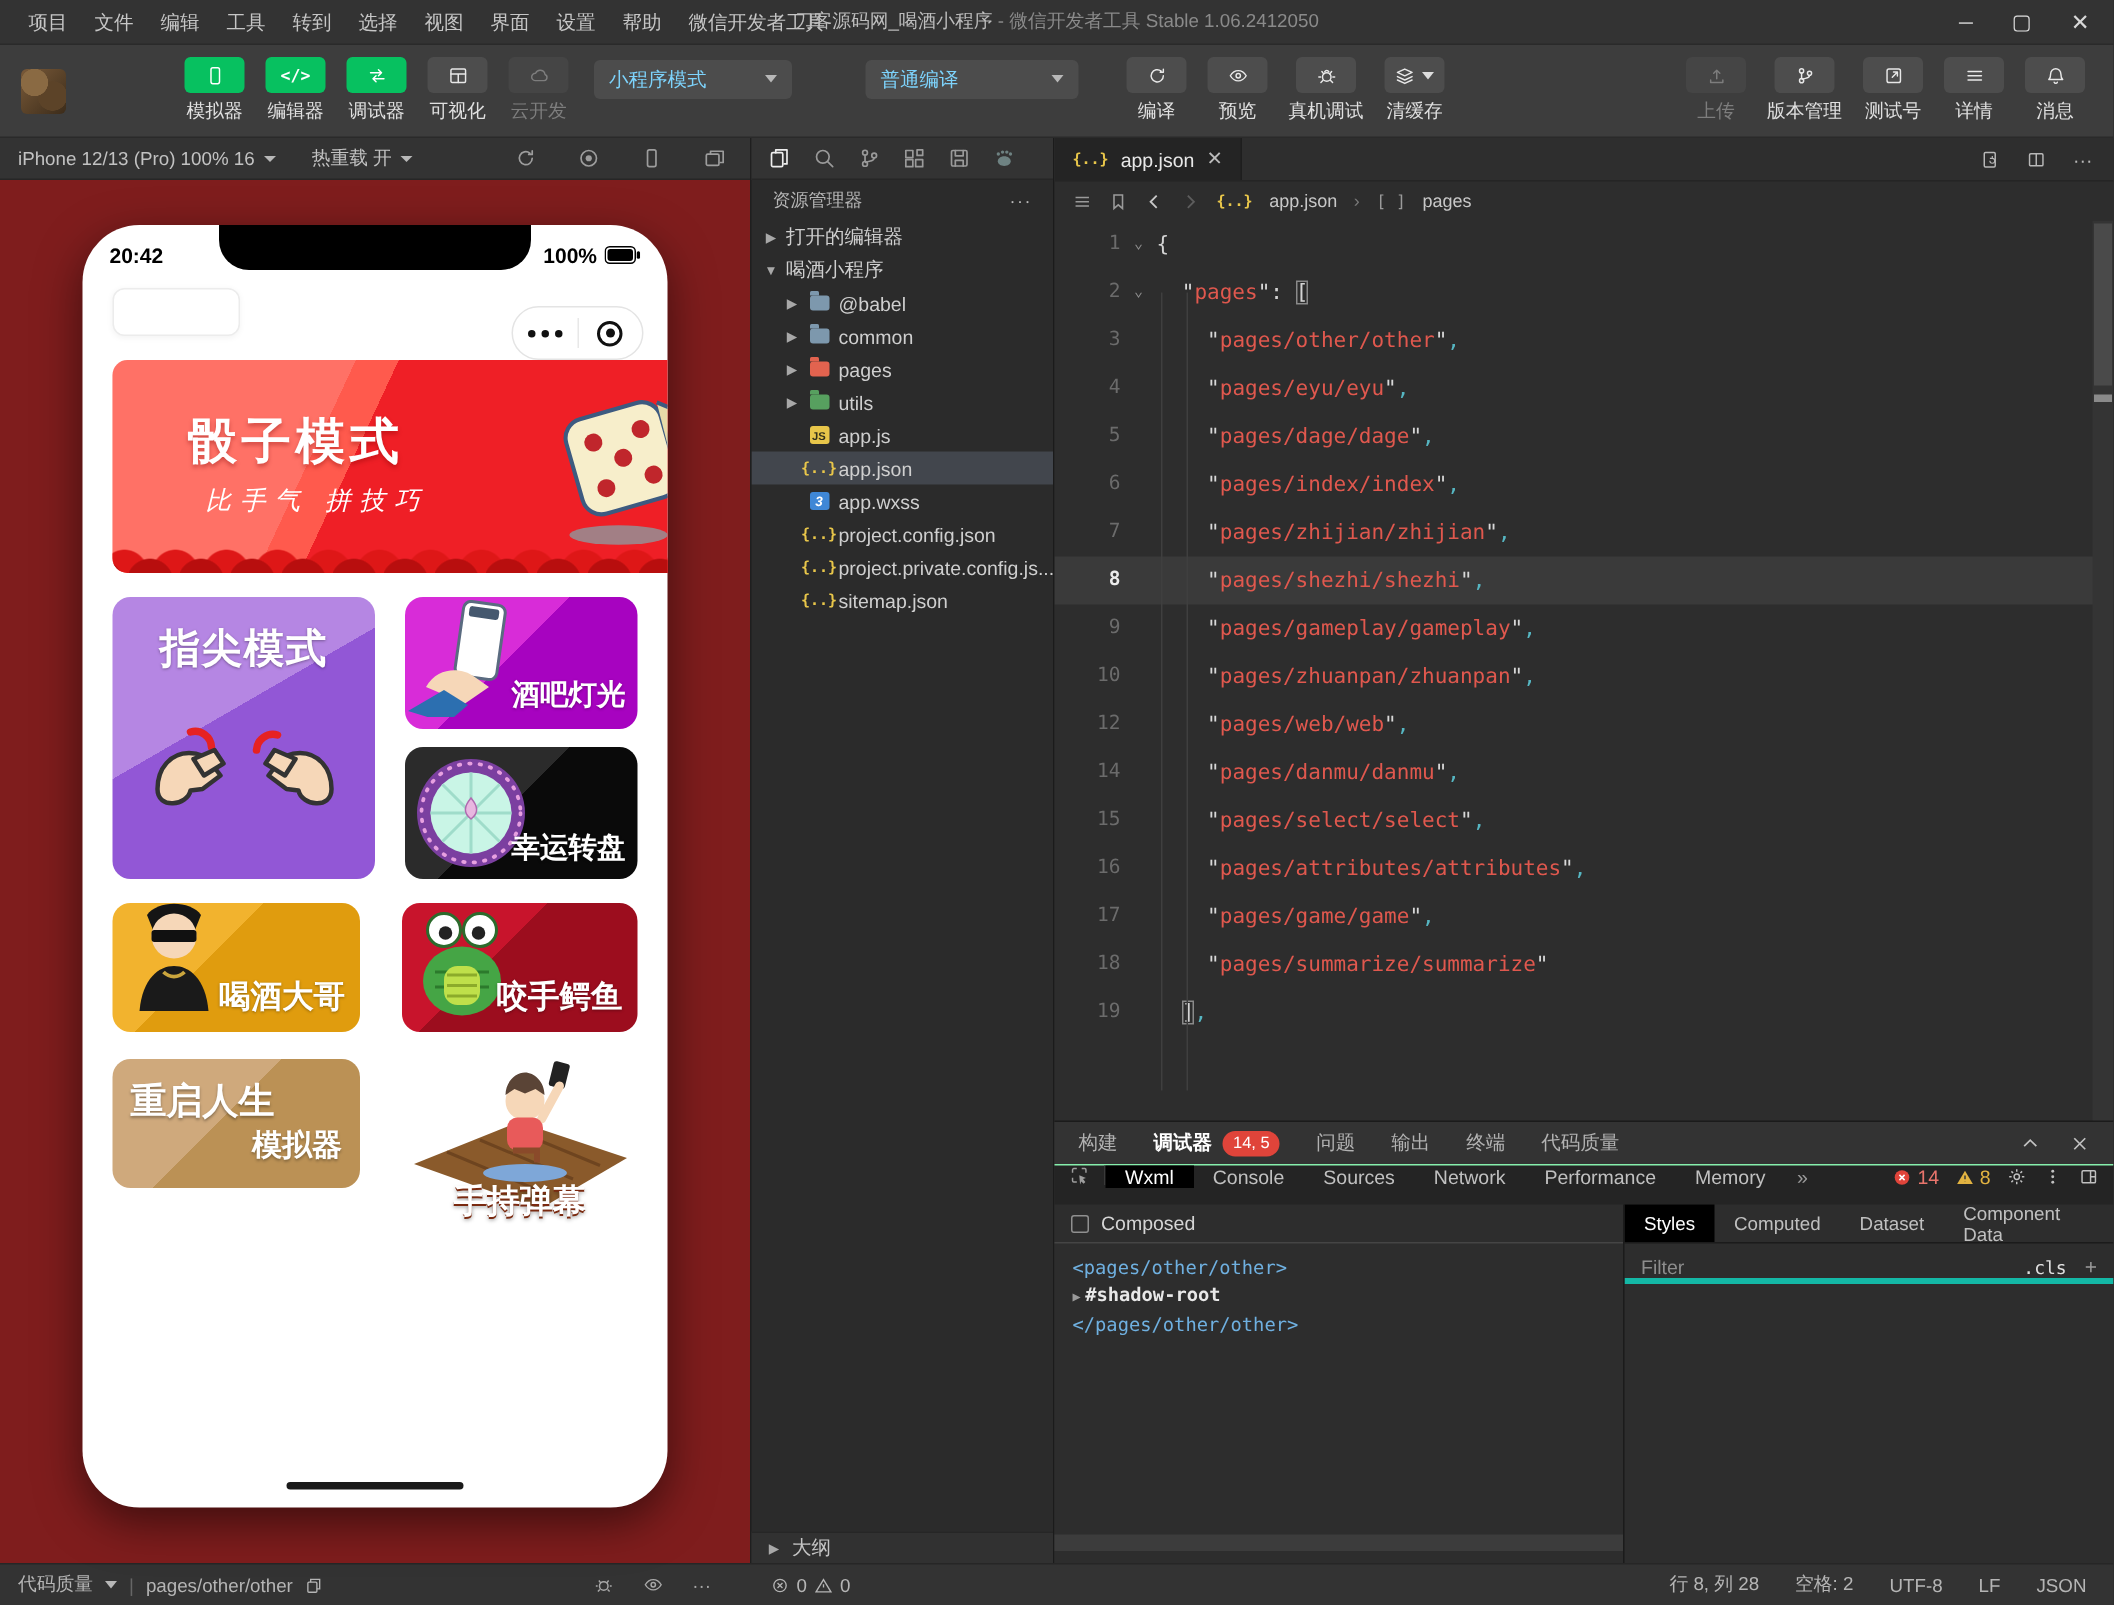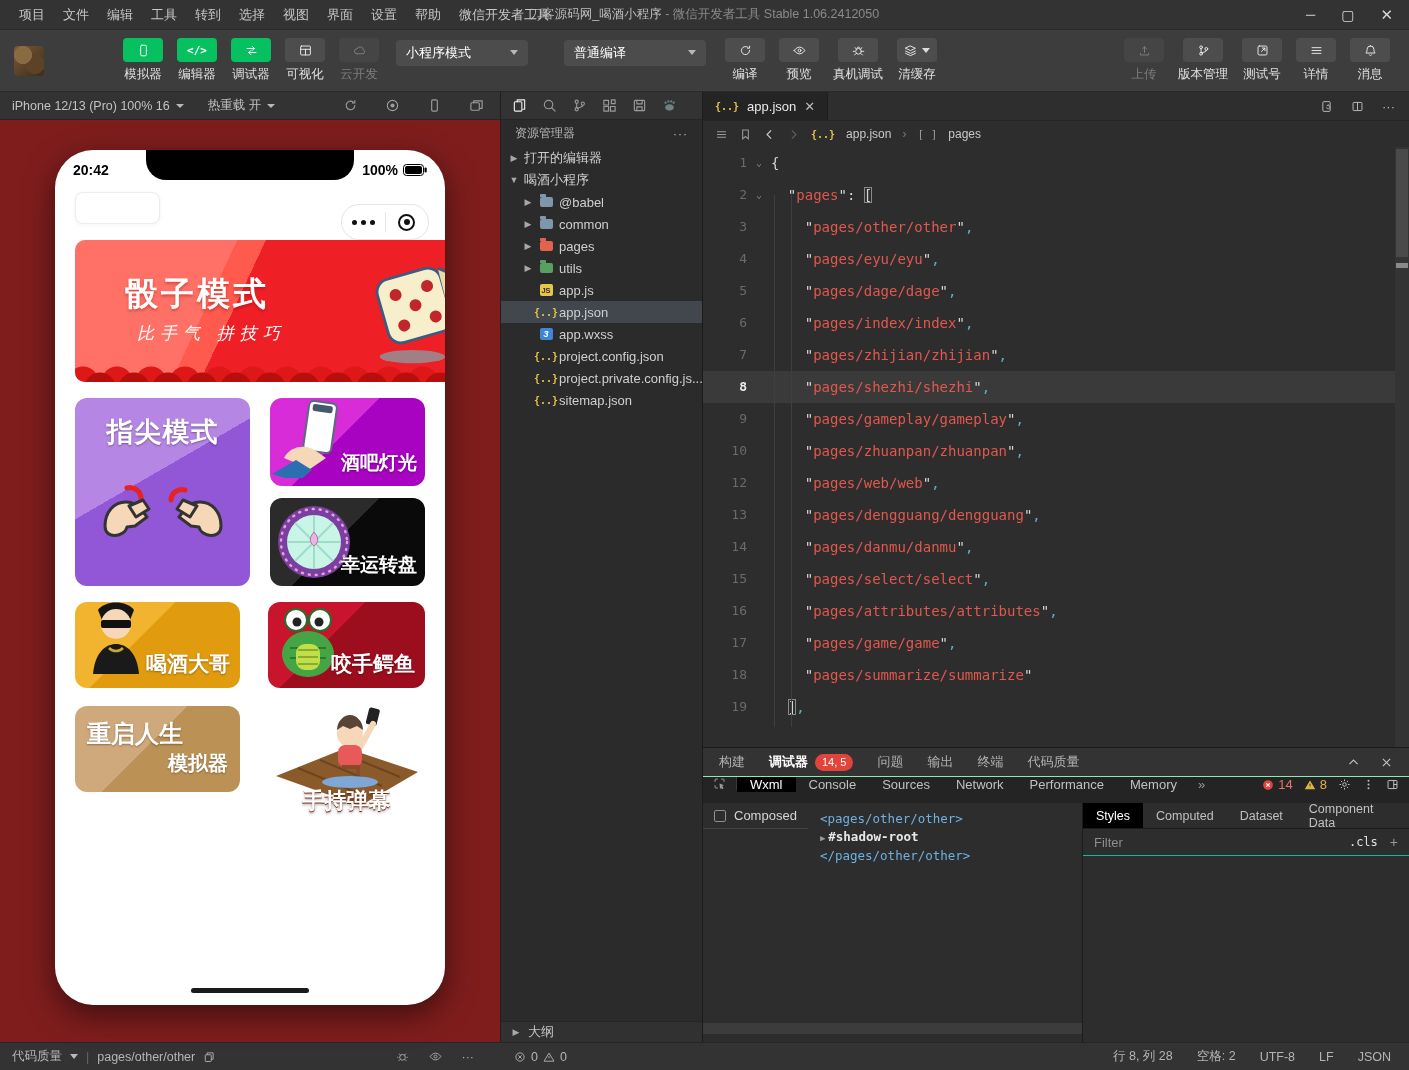--- a/index.html
+++ b/index.html
@@ -20,21 +20,21 @@
 
 .toolbar{height:62px;background:#3d3d3d;display:flex;align-items:center;padding:0 12px;border-bottom:1px solid #2a2a2a}
 .avatar{width:30px;height:30px;border-radius:4px;margin:0 72px 0 2px;background:
  radial-gradient(circle at 30% 30%,#8a6a43 0 30%,transparent 31%),
  radial-gradient(circle at 70% 60%,#5c4328 0 35%,transparent 36%),
  linear-gradient(135deg,#7a5a39,#3c2c1a)}
 .tool-btn{display:flex;flex-direction:column;align-items:center;margin:0 7px;font-size:12.5px;color:#e0e0e0;cursor:pointer}
 .tool-btn .ic{width:40px;height:24px;border-radius:4px;background:#4d4d4d;color:#e8e8e8;display:flex;align-items:center;justify-content:center;margin-bottom:4px}
 .tool-btn.green .ic{background:#07c160;color:#fff}
 .tool-btn.disabled{color:#7d7d7d}.tool-btn.disabled .ic{background:#454545;color:#7d7d7d}
-.tb-select{height:26px;background:#4c4c4c;border-radius:4px;display:flex;align-items:center;justify-content:space-between;padding:0 10px;color:#ffffff;margin:0 12px 16px 10px;cursor:pointer}
+.tb-select{height:26px;background:#4c4c4c;border-radius:4px;display:flex;align-items:center;justify-content:space-between;padding:0 10px;color:#7dd3fc;margin:0 25px 16px 10px;cursor:pointer}
 .caret{width:0;height:0;border-left:4px solid transparent;border-right:4px solid transparent;border-top:5px solid #b8b8b8;margin-left:10px}
 .tb-spacer{flex:1}
 .codeglyph{font-family:"DejaVu Sans Mono",monospace;font-size:11px;font-weight:bold}
 
 
 .main{display:flex;height:950px}
 
 
 .sim-col{width:500px;display:flex;flex-direction:column}
 .sim-toolbar{height:28px;background:#333;border-bottom:1px solid #262626;display:flex;align-items:center;padding:0 12px;color:#c2c2c2;font-size:12.5px}
@@ -143,33 +143,33 @@
 .dbg-winbtns{margin-left:auto;display:flex;gap:20px;color:#c2c2c2}
 .devtools{height:27px;background:#242424;border-top:1px solid #86efac;display:flex;align-items:flex-start;font-size:13px;color:#c0c0c0}
 .dt-inspect{display:flex;align-items:center;padding:0 10px;border-right:1px solid #3a3a3a;color:#9d9d9d}
 .dt-tab{display:flex;align-items:center;padding:0 13px;cursor:pointer}
 .dt-tab.active{background:#000;color:#fff}
 .dt-more{display:flex;align-items:center;padding:0 8px;color:#9a9a9a}
 .dt-right{margin-left:auto;display:flex;align-items:center;gap:11px;padding-right:10px}
 .dt-err{color:#e9756c;display:flex;align-items:center;gap:4px}
 .dt-warn{color:#e2b341;display:flex;align-items:center;gap:4px}
 .dbg-body{flex:1;display:flex;min-height:0}
-.wxml-pane{flex:1;min-width:0;display:flex;flex-direction:row;border-right:1px solid #1b1b1b;position:relative}
+.wxml-pane{flex:1;min-width:0;display:flex;flex-direction:column;border-right:1px solid #1b1b1b;position:relative}
 .composed{height:26px;display:flex;align-items:center;gap:8px;padding:0 11px;border-bottom:1px solid #454545;color:#d5d5d5}
 .cbx{width:12px;height:12px;border:1px solid #8f8f8f;border-radius:2px;background:transparent}
 .wxml-tree{padding:7px 12px;font-family:"DejaVu Sans Mono",monospace;font-size:12.5px;line-height:17.5px}
 .wx-tag{color:#6fb0e0}
 .wx-shadow{color:#e8e8e8;font-weight:bold}
 .wx-caret{color:#9a9a9a;font-size:9px;margin-right:3px}
 .wx-hscroll{position:absolute;left:0;right:0;bottom:8px;height:11px;background:#3c3c3c}
 .styles-pane{width:326px;display:flex;flex-direction:column}
 .styles-tabs{height:26px;display:flex;align-items:stretch;border-bottom:1px solid #1b1b1b;color:#c0c0c0;font-size:12.5px}
 .st-tab{display:flex;align-items:center;padding:0 13px;cursor:pointer}
 .st-tab.active{background:#000;color:#fff}
-.filter-row{height:27px;display:flex;align-items:center;padding:0 11px;color:#8d8d8d;border-bottom:1px solid #14b8a6}
+.filter-row{height:27px;display:flex;align-items:flex-end;padding:0 11px;color:#8d8d8d;border-bottom:4px solid #14b8a6}
 .filter-row .cls{margin-left:auto;font-family:"DejaVu Sans Mono",monospace;color:#e0e0e0;font-size:12px}
 .filter-row .plus{color:#9a9a9a;margin-left:12px;font-size:14px}
 
 
 .statusbar{height:28px;background:#333;border-top:1px solid #262626;display:flex;align-items:center;font-size:12.5px;color:#b5b5b5}
 .sb-left{width:500px;display:flex;align-items:center;gap:8px;padding:0 12px}
 .sb-left .divider{color:#666}
 .sb-left-icons{margin-left:auto;display:flex;align-items:center;gap:20px;color:#a8a8a8;padding-right:14px}
 .sb-mid{width:203px;display:flex;align-items:center;gap:5px;padding:0 14px}
 .sb-right{flex:1;display:flex;justify-content:flex-end;align-items:center;gap:24px;padding-right:18px}
@@ -706,21 +706,20 @@
         <div class="code-line"><span class="gutter">2</span><span class="fold">⌄</span><span class="ltext">  <span class="tok-q">"</span><span class="tok-s">pages</span><span class="tok-q">"</span><span class="tok-k">:</span> <span class="tok-b match">[</span></span></div>
         <div class="code-line"><span class="gutter">3</span><span class="fold"></span><span class="ltext">    <span class="tok-q">"</span><span class="tok-s">pages/other/other</span><span class="tok-q">"</span><span class="tok-c">,</span></span></div>
         <div class="code-line"><span class="gutter">4</span><span class="fold"></span><span class="ltext">    <span class="tok-q">"</span><span class="tok-s">pages/eyu/eyu</span><span class="tok-q">"</span><span class="tok-c">,</span></span></div>
         <div class="code-line"><span class="gutter">5</span><span class="fold"></span><span class="ltext">    <span class="tok-q">"</span><span class="tok-s">pages/dage/dage</span><span class="tok-q">"</span><span class="tok-c">,</span></span></div>
         <div class="code-line"><span class="gutter">6</span><span class="fold"></span><span class="ltext">    <span class="tok-q">"</span><span class="tok-s">pages/index/index</span><span class="tok-q">"</span><span class="tok-c">,</span></span></div>
         <div class="code-line"><span class="gutter">7</span><span class="fold"></span><span class="ltext">    <span class="tok-q">"</span><span class="tok-s">pages/zhijian/zhijian</span><span class="tok-q">"</span><span class="tok-c">,</span></span></div>
         <div class="code-line current"><span class="gutter">8</span><span class="fold"></span><span class="ltext">    <span class="tok-q">"</span><span class="tok-s">pages/shezhi/shezhi</span><span class="tok-q">"</span><span class="tok-c">,</span></span></div>
         <div class="code-line"><span class="gutter">9</span><span class="fold"></span><span class="ltext">    <span class="tok-q">"</span><span class="tok-s">pages/gameplay/gameplay</span><span class="tok-q">"</span><span class="tok-c">,</span></span></div>
         <div class="code-line"><span class="gutter">10</span><span class="fold"></span><span class="ltext">    <span class="tok-q">"</span><span class="tok-s">pages/zhuanpan/zhuanpan</span><span class="tok-q">"</span><span class="tok-c">,</span></span></div>
         <div class="code-line"><span class="gutter">12</span><span class="fold"></span><span class="ltext">    <span class="tok-q">"</span><span class="tok-s">pages/web/web</span><span class="tok-q">"</span><span class="tok-c">,</span></span></div>
-        <div class="code-line"><span class="gutter">13</span><span class="fold"></span><span class="ltext">    <span class="tok-q">"</span><span class="tok-s">pages/dengguang/dengguang</span><span class="tok-q">"</span><span class="tok-c">,</span></span></div>
         <div class="code-line"><span class="gutter">14</span><span class="fold"></span><span class="ltext">    <span class="tok-q">"</span><span class="tok-s">pages/danmu/danmu</span><span class="tok-q">"</span><span class="tok-c">,</span></span></div>
         <div class="code-line"><span class="gutter">15</span><span class="fold"></span><span class="ltext">    <span class="tok-q">"</span><span class="tok-s">pages/select/select</span><span class="tok-q">"</span><span class="tok-c">,</span></span></div>
         <div class="code-line"><span class="gutter">16</span><span class="fold"></span><span class="ltext">    <span class="tok-q">"</span><span class="tok-s">pages/attributes/attributes</span><span class="tok-q">"</span><span class="tok-c">,</span></span></div>
         <div class="code-line"><span class="gutter">17</span><span class="fold"></span><span class="ltext">    <span class="tok-q">"</span><span class="tok-s">pages/game/game</span><span class="tok-q">"</span><span class="tok-c">,</span></span></div>
         <div class="code-line"><span class="gutter">18</span><span class="fold"></span><span class="ltext">    <span class="tok-q">"</span><span class="tok-s">pages/summarize/summarize</span><span class="tok-q">"</span></span></div>
         <div class="code-line"><span class="gutter">19</span><span class="fold"></span><span class="ltext">  <span class="tok-b match">]</span><span class="tok-c">,</span></span></div>
         <div class="scroll-v">
           <div class="thumb"></div>
           <div class="mark"></div>
         </div>

